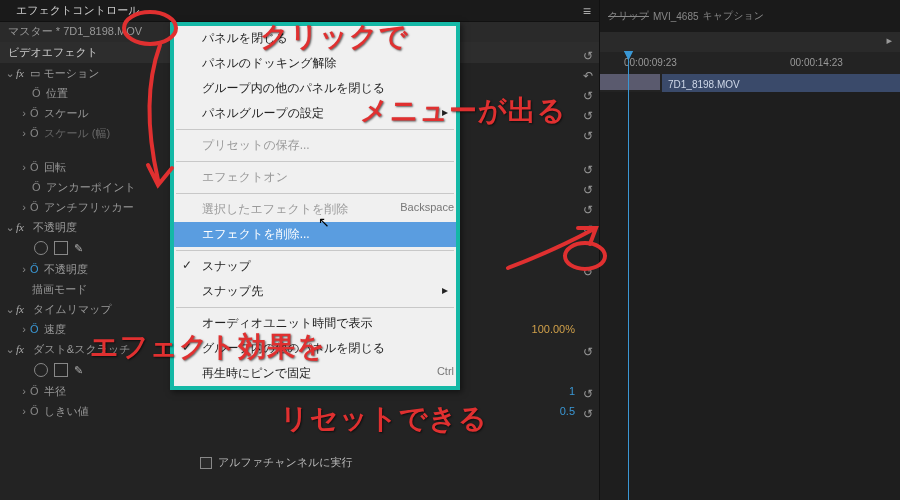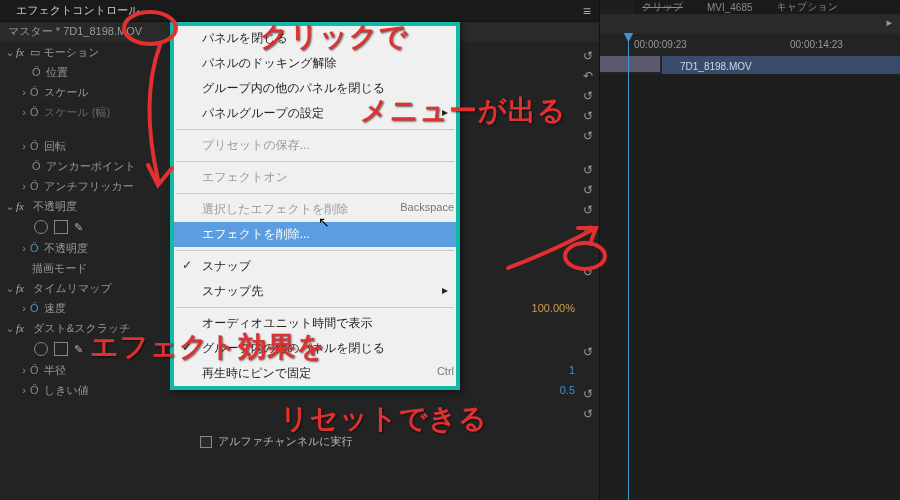--- a/index.html
+++ b/index.html
@@ -25,28 +25,28 @@
   .toggle-circ { width: 14px; height: 14px; border: 1px solid #888; border-radius: 50%; }
   .toggle-sq { width: 14px; height: 14px; border: 1px solid #888; }
   .pen-ico { color: #aaa; }
   .reset-col { position: absolute; right: 6px; top: 46px; display: flex; flex-direction: column; gap: 0; }
   .reset-btn { height: 20px; display: flex; align-items: center; justify-content: center; color: #999; font-size: 12px; }
   .alpha-row { display: flex; align-items: center; gap: 6px; padding: 3px 0 3px 200px; margin-top: 31px; }
   .checkbox { width: 12px; height: 12px; border: 1px solid #888; background: #2a2a2a; }
 
   
   .right-panel { flex: 1; background: #1e1e1e; }
-  .rp-top-tabs { height: 14px; background: #1a1a1a; display: flex; align-items: center; gap: 24px; padding: 0 8px; color: #888; font-size: 10px; margin-left: 34px; }
+  .rp-top-tabs { height: 32px; background: #1a1a1a; display: flex; align-items: center; gap: 4px; padding: 0 8px; color: #888; font-size: 10px; }
   .timeruler { height: 20px; background: #232323; position: relative; display: flex; align-items: center; color: #999; font-size: 10px; }
   .tc { position: absolute; }
   .playhead { position: absolute; left: 28px; top: 0; bottom: 0; width: 1px; background: #3a97d4; }
   .playhead::before { content: ""; position: absolute; top: -1px; left: -4px; width: 9px; height: 9px; background: #3a97d4; clip-path: polygon(0 0,100% 0,50% 100%); }
   .clipbar-row { height: 20px; display: flex; background: #232323; }
   .clipbar-a { width: 60px; background: #5a5a6e; height: 16px; margin-top: 2px; }
-  .clipbar-b { flex: 1; background: #3a4a6a; height: 20px; margin-top: 2px; margin-left: 2px; display: flex; align-items: center; padding-left: 18px; color: #cfd8e8; font-size: 10px; }
+  .clipbar-b { flex: 1; background: #3a4a6a; height: 20px; margin-top: 2px; margin-left: 2px; display: flex; align-items: center; padding-left: 6px; color: #cfd8e8; font-size: 10px; }
   .tl-body { position: relative; height: 440px; background: #1e1e1e; }
 
   
   .ctx-menu { position: absolute; left: 170px; top: 22px; width: 290px; background: #f0f0f0; border: 4px solid #14b8a6; box-shadow: 2px 2px 6px rgba(0,0,0,.5); color: #222; font-size: 12px; z-index: 50; }
   .ctx-item { padding: 4px 24px 4px 28px; position: relative; }
   .ctx-item.disabled { color: #9a9a9a; }
   .ctx-item.highlight { background: #5a9de0; color: #fff; }
   .ctx-sep { height: 1px; background: #c8c8c8; margin: 3px 2px; }
   .ctx-item .sub-arrow { position: absolute; right: 8px; top: 4px; }
   .ctx-item .shortcut { position: absolute; right: 2px; top: 4px; color: #777; font-size: 11px; }
@@ -60,20 +60,21 @@
 </head>
 <body>
 
 <div class="app">
   <div class="left-panel">
     <div class="tab-bar">
       <div class="tab">エフェクトコントロール</div>
       <div class="hamburger">≡</div>
     </div>
     <div class="master-bar">マスター * 7D1_8198.MOV</div>
+    <div class="section-hdr">ビデオエフェクト</div>
 
     <div class="prop-list">
       <div class="prop-row"><span class="chev">⌄</span><span class="fx">fx</span><span>▭</span>&nbsp;<span class="label">モーション</span></div>
       <div class="prop-row indent2">
           <span class="stopwatch">Ő</span>
           <span class="label">位置</span>
         </div>
       <div class="prop-row indent1">
           <span class="chev">›</span>
           <span class="stopwatch">Ő</span>
@@ -196,21 +197,21 @@
   <div class="right-panel">
     <div class="rp-top-tabs">
       <span style="text-decoration:line-through">クリップ</span>
       <span>MVI_4685</span>
       <span>キャプション</span>
     </div>
     <div class="master-bar" style="height:20px;position:relative">
       <span style="position:absolute;right:8px">▸</span>
     </div>
     <div class="timeruler">
-      <span class="tc" style="left:34px">00:00:09:23</span>
+      <span class="tc" style="left:24px">00:00:09:23</span>
       <span class="tc" style="left:190px">00:00:14:23</span>
       <div class="playhead"></div>
     </div>
     <div class="clipbar-row">
       <div class="clipbar-a"></div>
       <div class="clipbar-b">7D1_8198.MOV</div>
     </div>
     <div class="tl-body">
       <div class="playhead" style="top:-40px"></div>
     </div>

